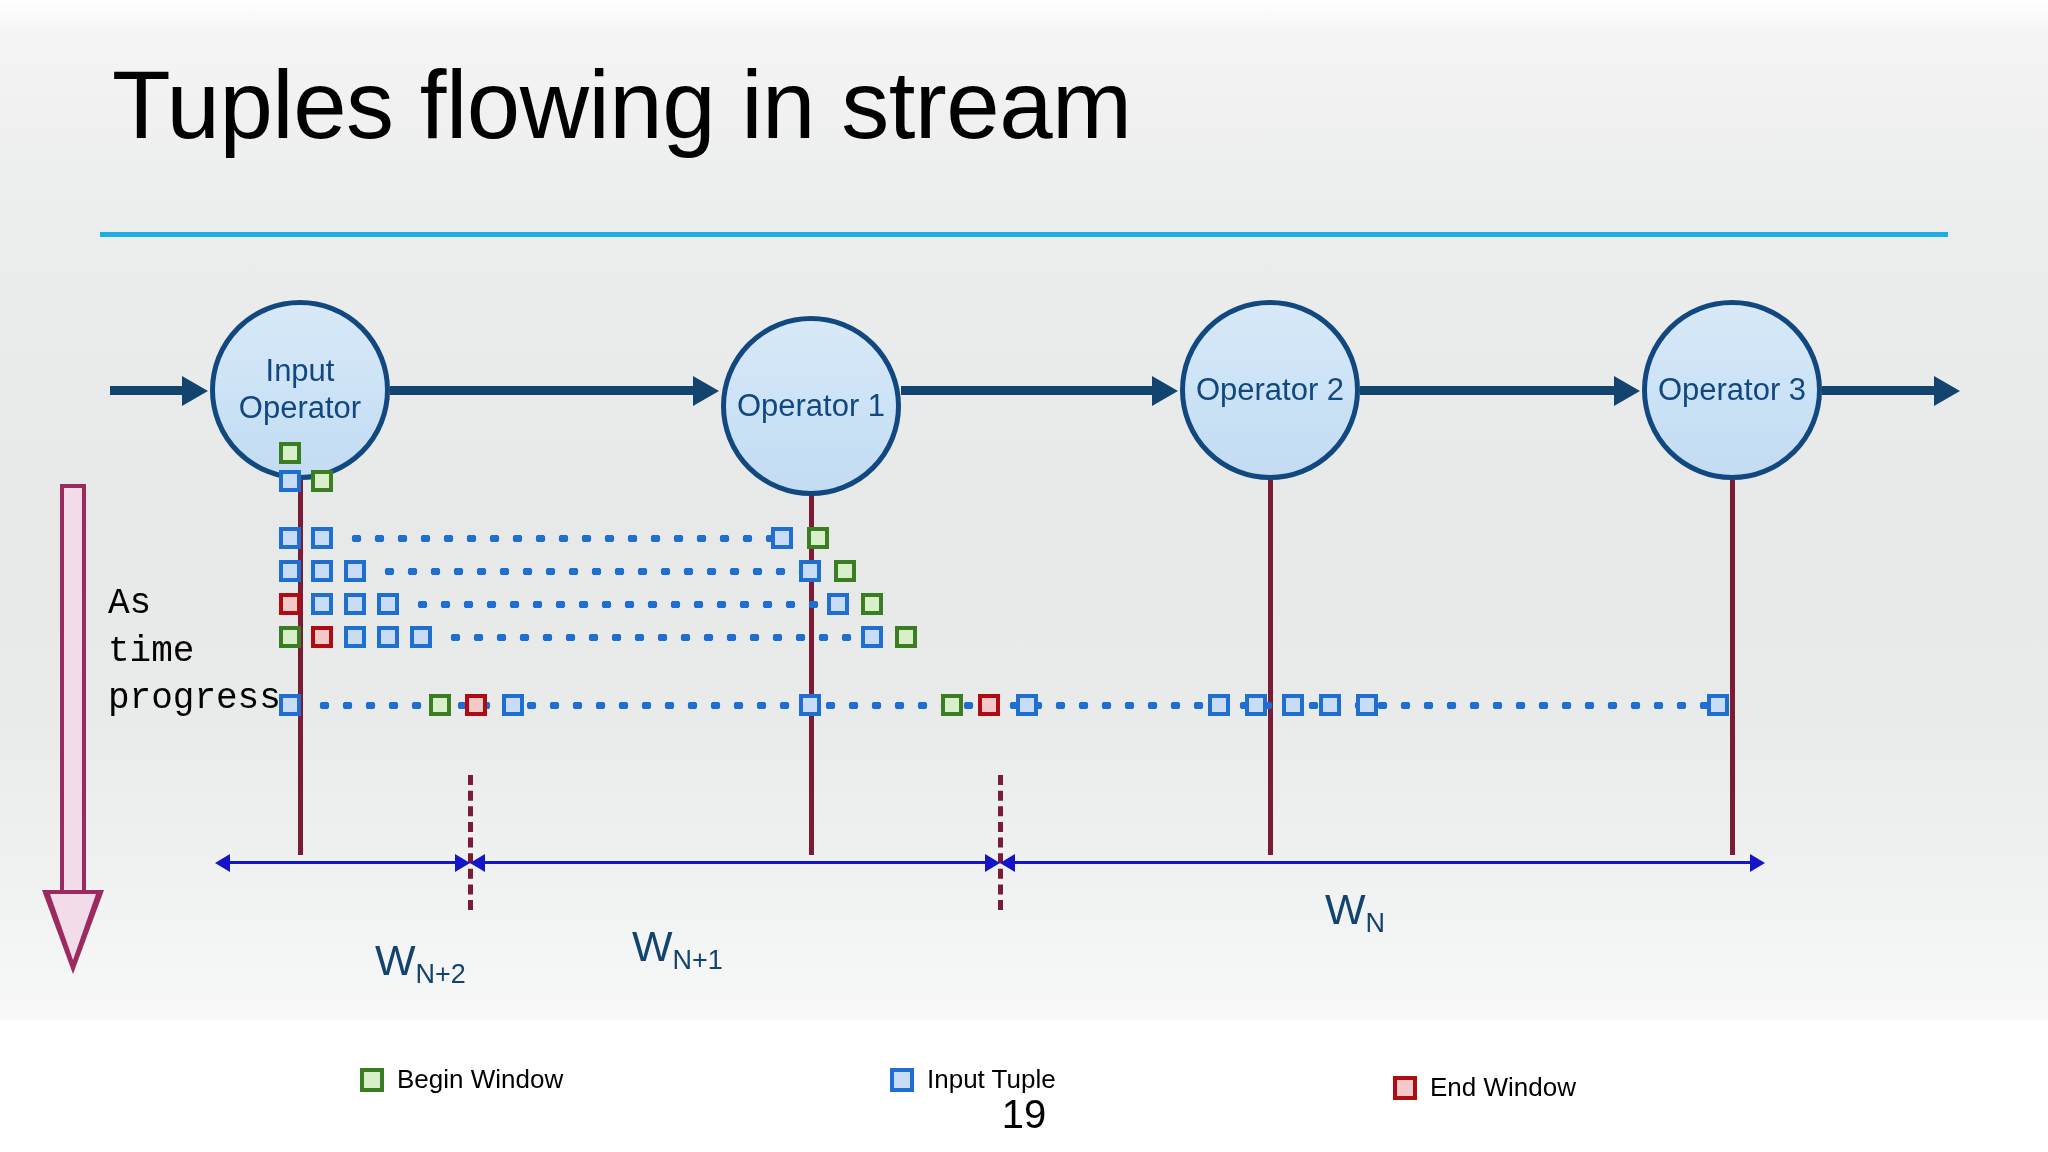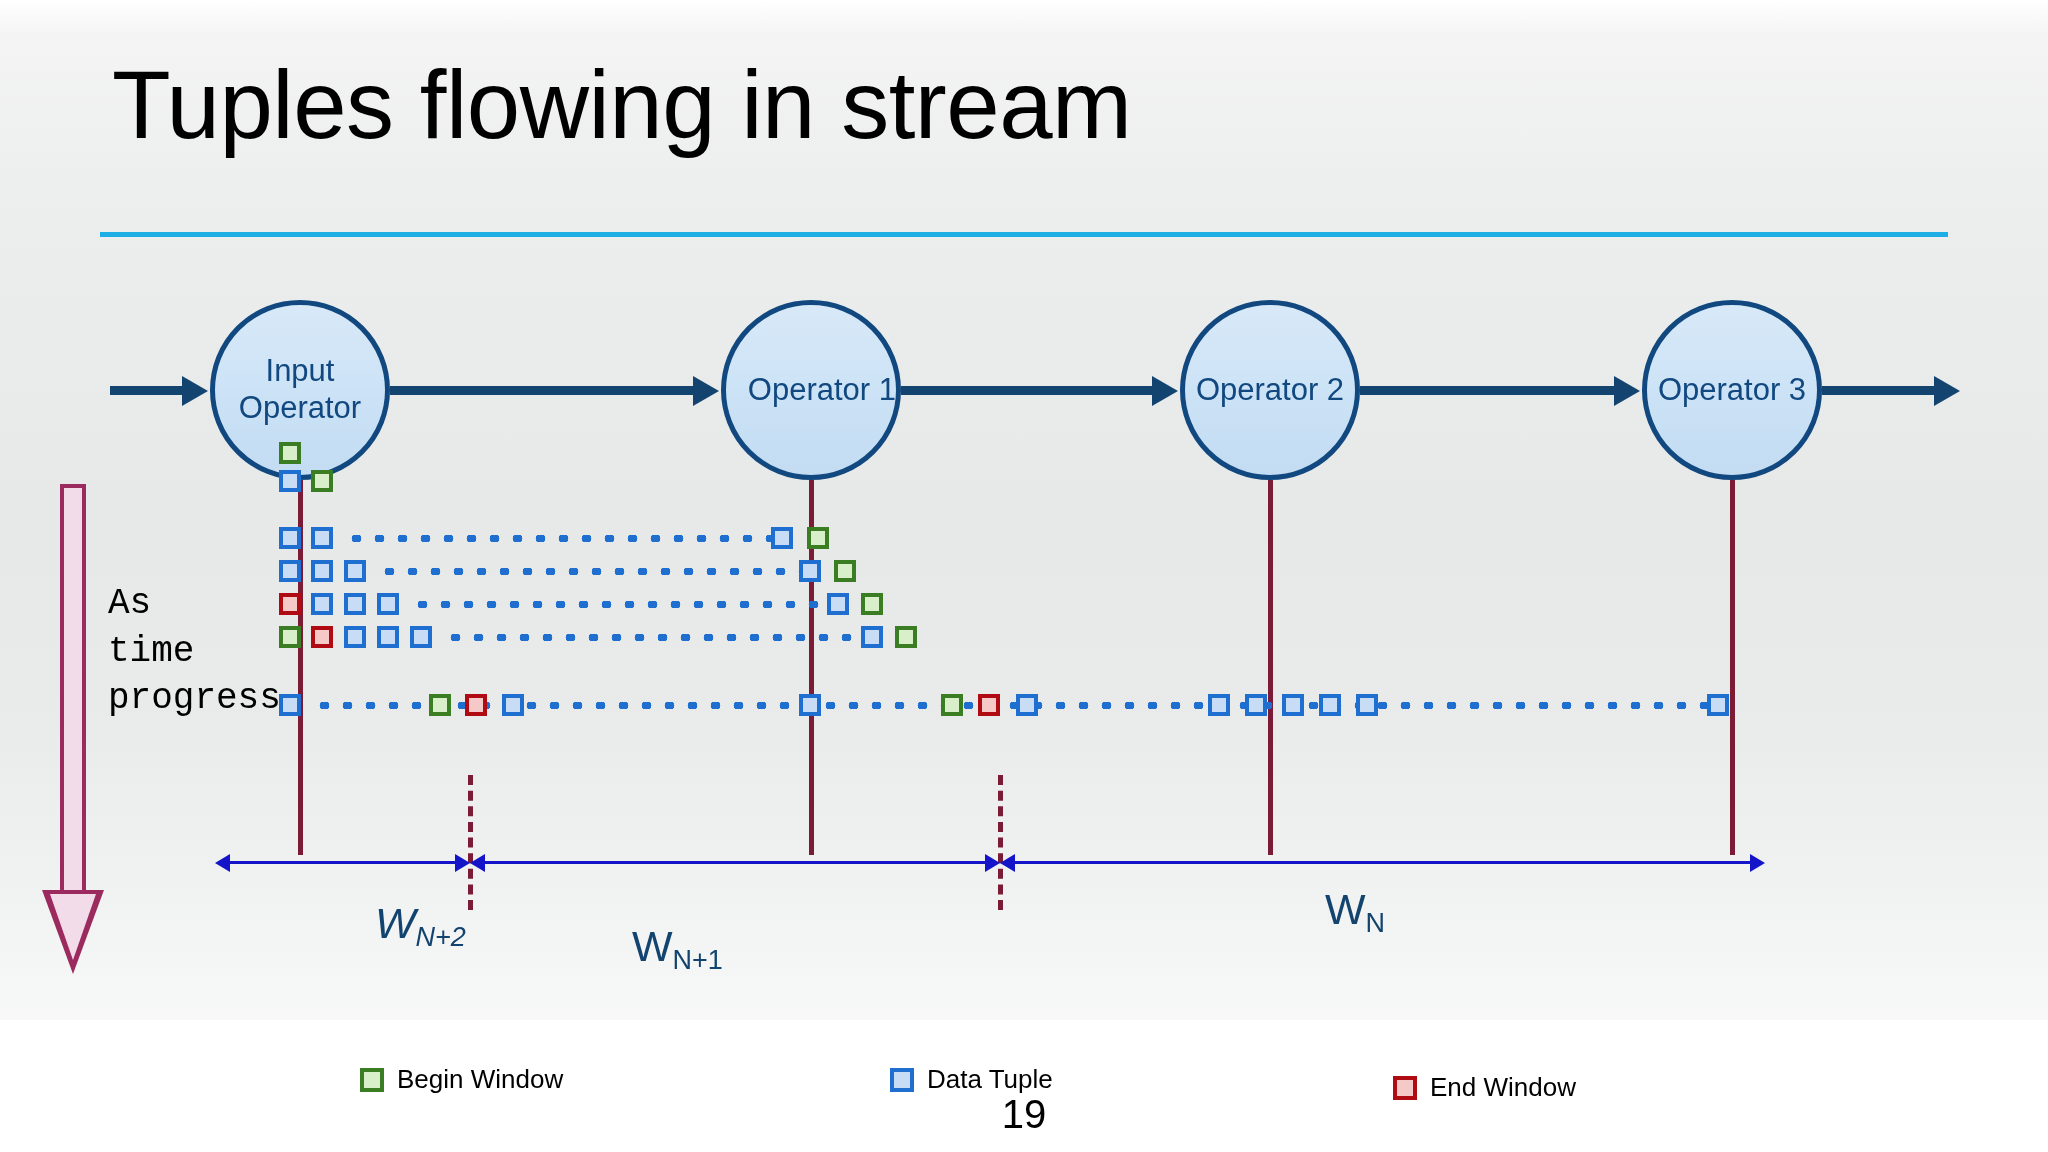--- a/index.html
+++ b/index.html
@@ -284,21 +284,21 @@
       <div class="lifeline" style="left: 1268px; top: 480px; height: 375px;"></div>
       <div class="lifeline" style="left: 1730px; top: 480px; height: 375px;"></div>
       <div class="winline" style="left: 468px; top: 775px; height: 135px;"></div>
       <div class="winline" style="left: 998px; top: 775px; height: 135px;"></div>
       <div class="op-circle" style="left: 210px; top: 300px;">
         <div>
           <div>Input</div>
           <div>Operator</div>
         </div>
       </div>
-      <div class="op-circle" style="left: 721px; top: 300px; justify-content: flex-end;">
+      <div class="op-circle" style="left: 721px; top: 316px;">
         <div>Operator 1</div>
       </div>
       <div class="op-circle" style="left: 1180px; top: 300px;">
         <div>Operator 2</div>
       </div>
       <div class="op-circle" style="left: 1642px; top: 300px; text-align: center;">
         <div>Operator 3</div>
       </div>
       <div class="flow-arrow" style="left: 110px; top: 386px; width: 74px;"></div>
       <div class="flow-arrow" style="left: 390px; top: 386px; width: 305px;"></div>
@@ -345,21 +345,21 @@
       <div class="tuple t-data" style="left: 1016px; top: 694px;"></div>
       <div class="tuple t-data" style="left: 1208px; top: 694px;"></div>
       <div class="tuple t-data" style="left: 1245px; top: 694px;"></div>
       <div class="tuple t-data" style="left: 1282px; top: 694px;"></div>
       <div class="tuple t-data" style="left: 1319px; top: 694px;"></div>
       <div class="tuple t-data" style="left: 1356px; top: 694px;"></div>
       <div class="tuple t-data" style="left: 1707px; top: 694px;"></div>
       <div class="measure" style="left: 229px; top: 861px; width: 227px;"></div>
       <div class="measure" style="left: 484px; top: 861px; width: 502px;"></div>
       <div class="measure" style="left: 1014px; top: 861px; width: 737px;"></div>
-      <div class="wlabel" style="left: 375px; top: 899px; font-style: italic;"><span>W</span><sub>N+2</sub></div>
+      <div class="wlabel" style="left: 375px; top: 936px;"><span>W</span><sub>N+2</sub></div>
       <div class="wlabel" style="left: 632px; top: 885px; margin-top: 37px;"><span>W</span><sub>N+1</sub></div>
       <div class="wlabel" style="left: 1325px; top: 885px;"><span>W</span><sub>N</sub></div>
     </div>
 
   <div id="time-arrow">
     <div class="shaft"></div>
     <div class="head"></div>
     <div class="head-inner"></div>
   </div>
   <div id="time-label">
@@ -369,21 +369,21 @@
   </div>
 
   <div id="legend-band"></div>
   <div id="legend">
       <div class="legend-item" style="left: 360px; top: 1064px;">
         <div class="legend-swatch" style="border-color: rgb(58, 125, 34); background: rgb(217, 239, 201);"></div>
         <span>Begin Window</span>
       </div>
       <div class="legend-item" style="left: 890px; top: 1064px;">
         <div class="legend-swatch" style="border-color: rgb(31, 111, 208); background: rgb(200, 220, 246);"></div>
-        <span>Data Tuple</span>
+        <span>Input Tuple</span>
       </div>
       <div class="legend-item" style="left: 1393px; top: 1072px;">
         <div class="legend-swatch" style="border-color: rgb(176, 11, 18); background: rgb(246, 201, 201);"></div>
         <span>End Window</span>
       </div>
     </div>
   <div id="page-number">19</div>
 
 
 </div>

